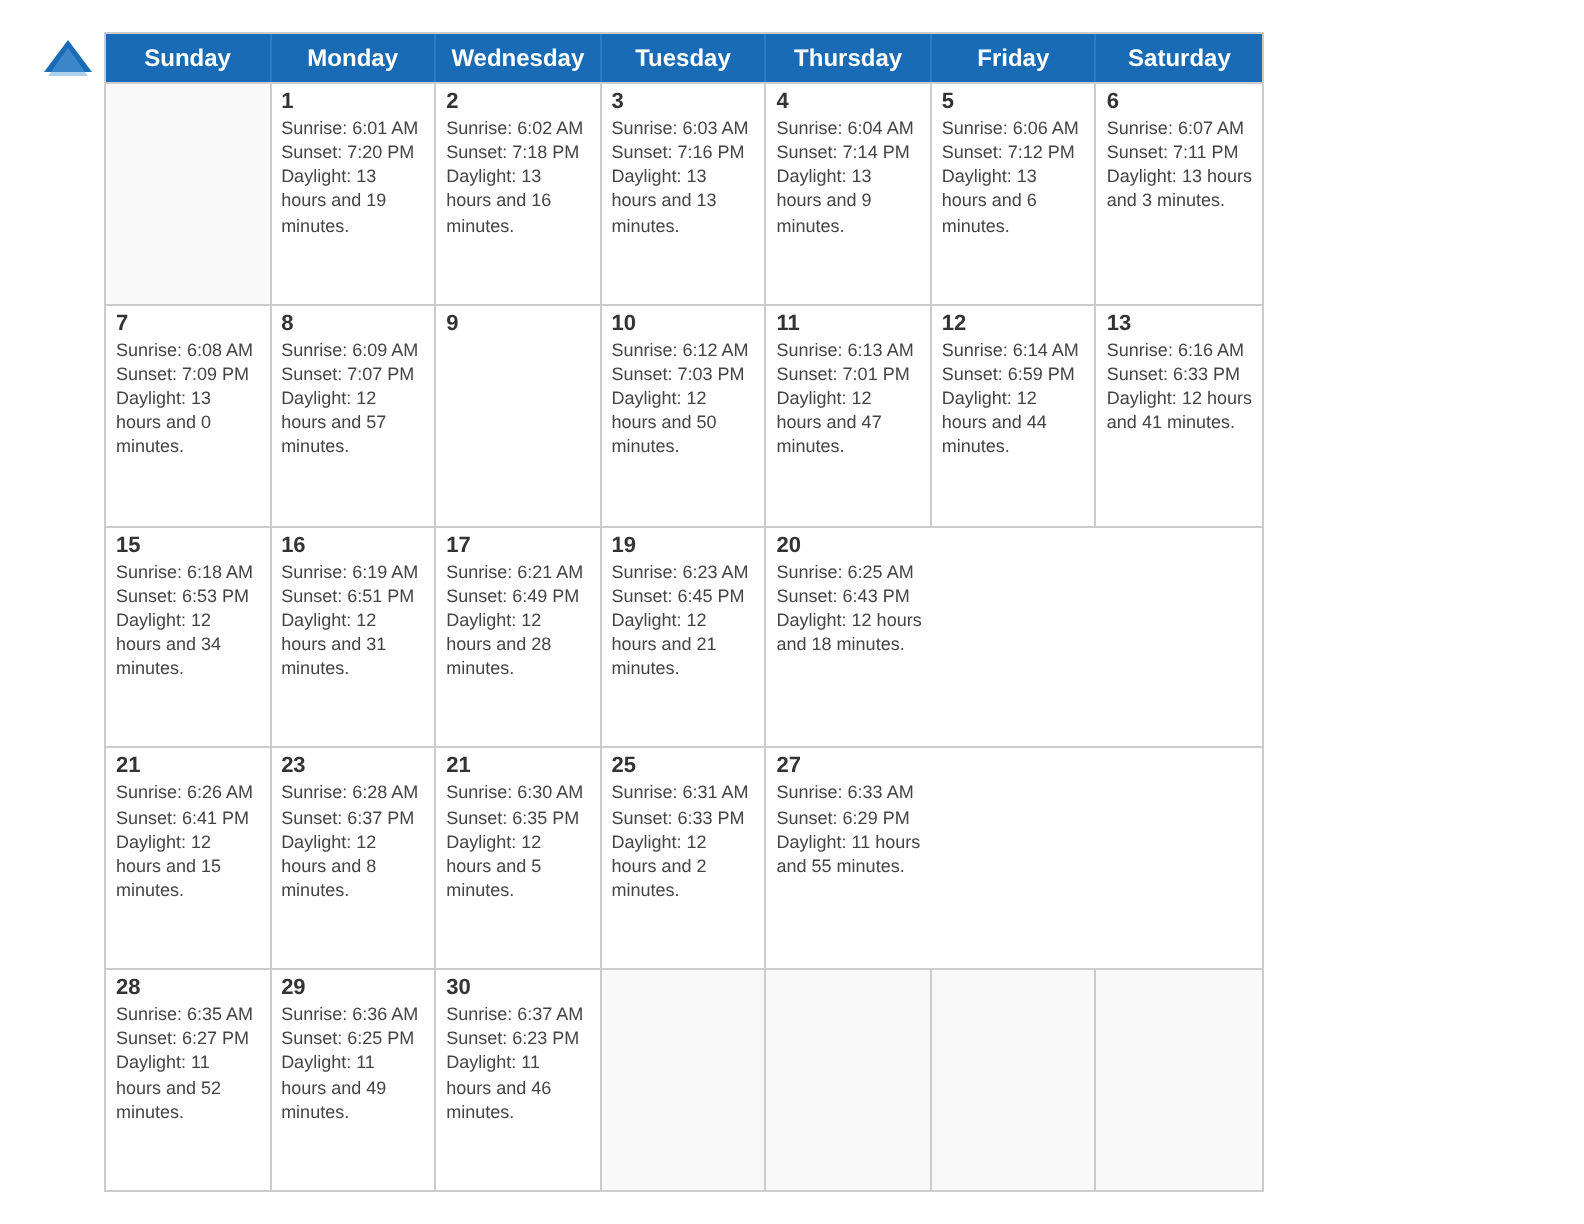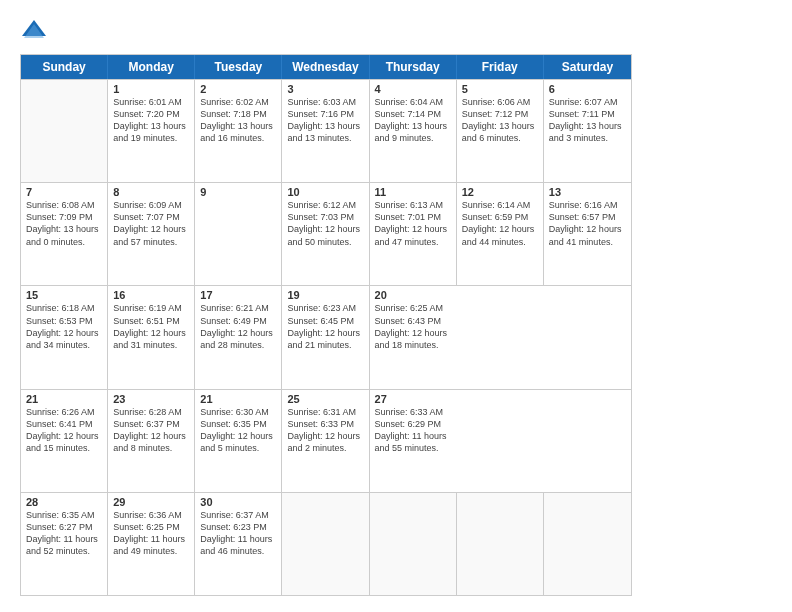--- a/index.html
+++ b/index.html
@@ -8,21 +8,21 @@
       height: 612px;
       font-family: Arial, sans-serif;
       background: #fff;
       overflow: hidden;
     }
     .page {
       width: 652px;
       height: 612px;
       padding: 16px 20px;
       display: flex;
-      flex-direction: column;
+      flex-direction: row;
     }
     .header {
       display: flex;
       justify-content: space-between;
       align-items: flex-start;
       margin-bottom: 10px;
     }
     .logo {
       display: flex;
       align-items: center;
@@ -122,22 +122,22 @@
     </div>
     <div class="title-block">
       <div class="month-title"></div>
       <div class="subtitle"></div>
     </div>
   </div>
   <div class="calendar">
     <div class="cal-header">
     <div class="cal-header-cell">Sunday</div>
         <div class="cal-header-cell">Monday</div>
+        <div class="cal-header-cell">Wednesday</div>
         <div class="cal-header-cell">Tuesday</div>
-        <div class="cal-header-cell">Wednesday</div>
         <div class="cal-header-cell">Thursday</div>
         <div class="cal-header-cell">Friday</div>
         <div class="cal-header-cell">Saturday</div>
       </div>
     <div class="cal-body">
     <div class="cal-row">
           <div class="cal-cell empty"></div>
           <div class="cal-cell">
             <span class="day-number">1</span>
             <div class="day-info">Sunrise: 6:01 AM
@@ -216,21 +216,21 @@
           <div class="cal-cell">
             <span class="day-number">12</span>
             <div class="day-info">Sunrise: 6:14 AM
 Sunset: 6:59 PM
 Daylight: 12 hours
 and 44 minutes.</div>
           </div>
           <div class="cal-cell">
             <span class="day-number">13</span>
             <div class="day-info">Sunrise: 6:16 AM
-Sunset: 6:57 PM
+Sunset: 6:33 PM
 Daylight: 12 hours
 and 41 minutes.</div>
           </div>
         </div>
         <div class="cal-row">
           <div class="cal-cell">
             <span class="day-number">15</span>
             <div class="day-info">Sunrise: 6:18 AM
 Sunset: 6:53 PM
 Daylight: 12 hours

